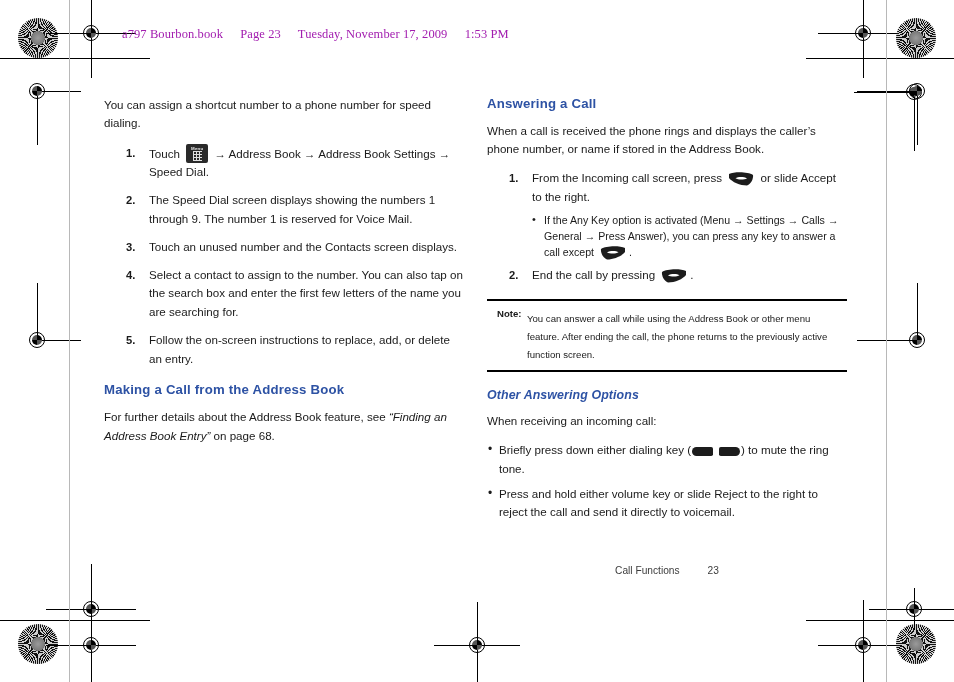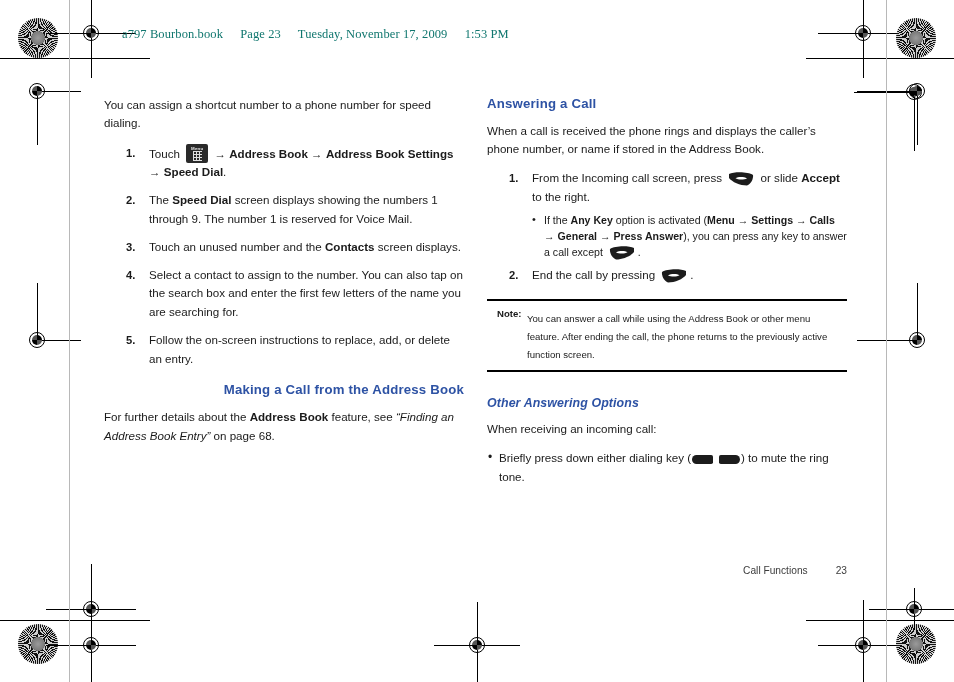--- a/index.html
+++ b/index.html
@@ -45,21 +45,21 @@
   }
 
   .trimline { position:absolute; background:#000; }
   .trimline.h { height:1px; }
   .guideline { position:absolute; background:#b8b8b8; width:1px; }
 
   
   .doc-header {
     position:absolute; left:122px; top:27px;
     font-family:"Liberation Serif", serif;
-    font-size:12.5px; color:#0f766e; white-space:nowrap; letter-spacing:.1px;
+    font-size:12.5px; color:#a21caf; white-space:nowrap; letter-spacing:.1px;
   }
   .doc-header .sp { display:inline-block; width:7px; }
 
   
   .page { position:absolute; left:0; top:0; width:954px; height:682px; }
 
   .col { position:absolute; top:96px; width:360px; }
   .col-left  { left:104px; }
   .col-right { left:487px; }
 
@@ -96,26 +96,26 @@
   }
 
   ul.subbullets { list-style:none; margin:5px 0 6px 0; padding:0; }
   ul.subbullets > li {
     position:relative; padding-left:12px; font-size:10.6px; line-height:1.52;
   }
   ul.subbullets > li::before {
     content:"\2022"; position:absolute; left:0; top:-1px; font-size:11px;
   }
 
-  b, strong { font-weight:bold; }
+  b, strong { font-weight:normal; }
   i, em { font-style:italic; }
   .arrow { font-weight:bold; }
 
   
-  .notebox { margin:14px 0 24px 0; border-top:2.2px solid #000; border-bottom:2.2px solid #000; padding:7px 2px 8px 10px; }
+  .notebox { margin:14px 0 16px 0; border-top:2.2px solid #000; border-bottom:2.2px solid #000; padding:7px 2px 8px 10px; }
   .notebox .inner { position:relative; padding-left:30px; }
   .notebox .lbl { position:absolute; left:0; top:0; font-weight:bold; font-size:9.6px; }
   .notebox .txt { font-size:9.6px; line-height:1.45; }
 
   
   .key-menu {
     display:inline-block; vertical-align:-5px; width:22px; height:19px;
     background:#2a2a2a; border-radius:2px; position:relative; margin:0 3px;
   }
   .key-menu .kt {
@@ -144,21 +144,21 @@
     background:#1c1c1c; border-radius:5px 2px 2px 5px;
   }
   .key-vol .rgt {
     position:absolute; right:0; top:0; width:21px; height:9px;
     background:#1c1c1c; border-radius:2px 5px 5px 2px;
   }
 
   
   .footer {
     position:absolute; left:487px; top:565px; width:360px;
-    font-size:10.2px; color:#3c3c3c; text-align:right;
+    font-size:10.2px; color:#3c3c3c; text-align:center;
   }
   .footer .ft-title { margin-right:28px; }
 </style>
 </head>
 <body>
 
 <div class="marks">
 
   <div class="starmark" style="left:18px; top:18px;"></div>
   <div class="regmark long-h long-v" style="left:76px; top:18px;">
@@ -288,21 +288,21 @@
 
       <li>
         <span class="num">4.</span><span>Select a contact to assign to the number. You can also tap on the search box and enter the first few letters of the name you are searching for.</span>
       </li>
 
       <li>
         <span class="num">5.</span><span>Follow the on-screen instructions to replace, add, or delete an entry.</span>
       </li>
     </ol>
 
-    <h2 class="sec" style="margin-top:14px;text-align:right;">Making a Call from the Address Book</h2>
+    <h2 class="sec" style="margin-top:14px;">Making a Call from the Address Book</h2>
 
 
     <p class="body"><span>For further details about the </span><b>Address Book</b><span> feature, see </span><i>“Finding an Address Book Entry”</i><span> on page 68.</span></p>
 
   </div>
 
   <div class="col col-right">
 
     <h2 class="sec">Answering a Call</h2>
 
@@ -351,20 +351,21 @@
       </div>
     </div>
 
     <h3 class="subsec">Other Answering Options</h3>
 
     <p class="body tight">When receiving an incoming call:</p>
 
     <ul class="bullets">
       <li><span>Briefly press down either dialing key (</span><span class="key-vol"><span class="lft"></span><span class="rgt"></span></span><span>) to mute the ring tone.</span></li>
 
+      <li><span>Press and hold either volume key or slide </span><b>Reject</b><span> to the right to reject the call and send it directly to voicemail.</span></li>
 
     </ul>
 
   </div>
 
   <div class="footer">
     <span class="ft-title">Call Functions</span><span>23</span>
   </div>
 
 </div>

